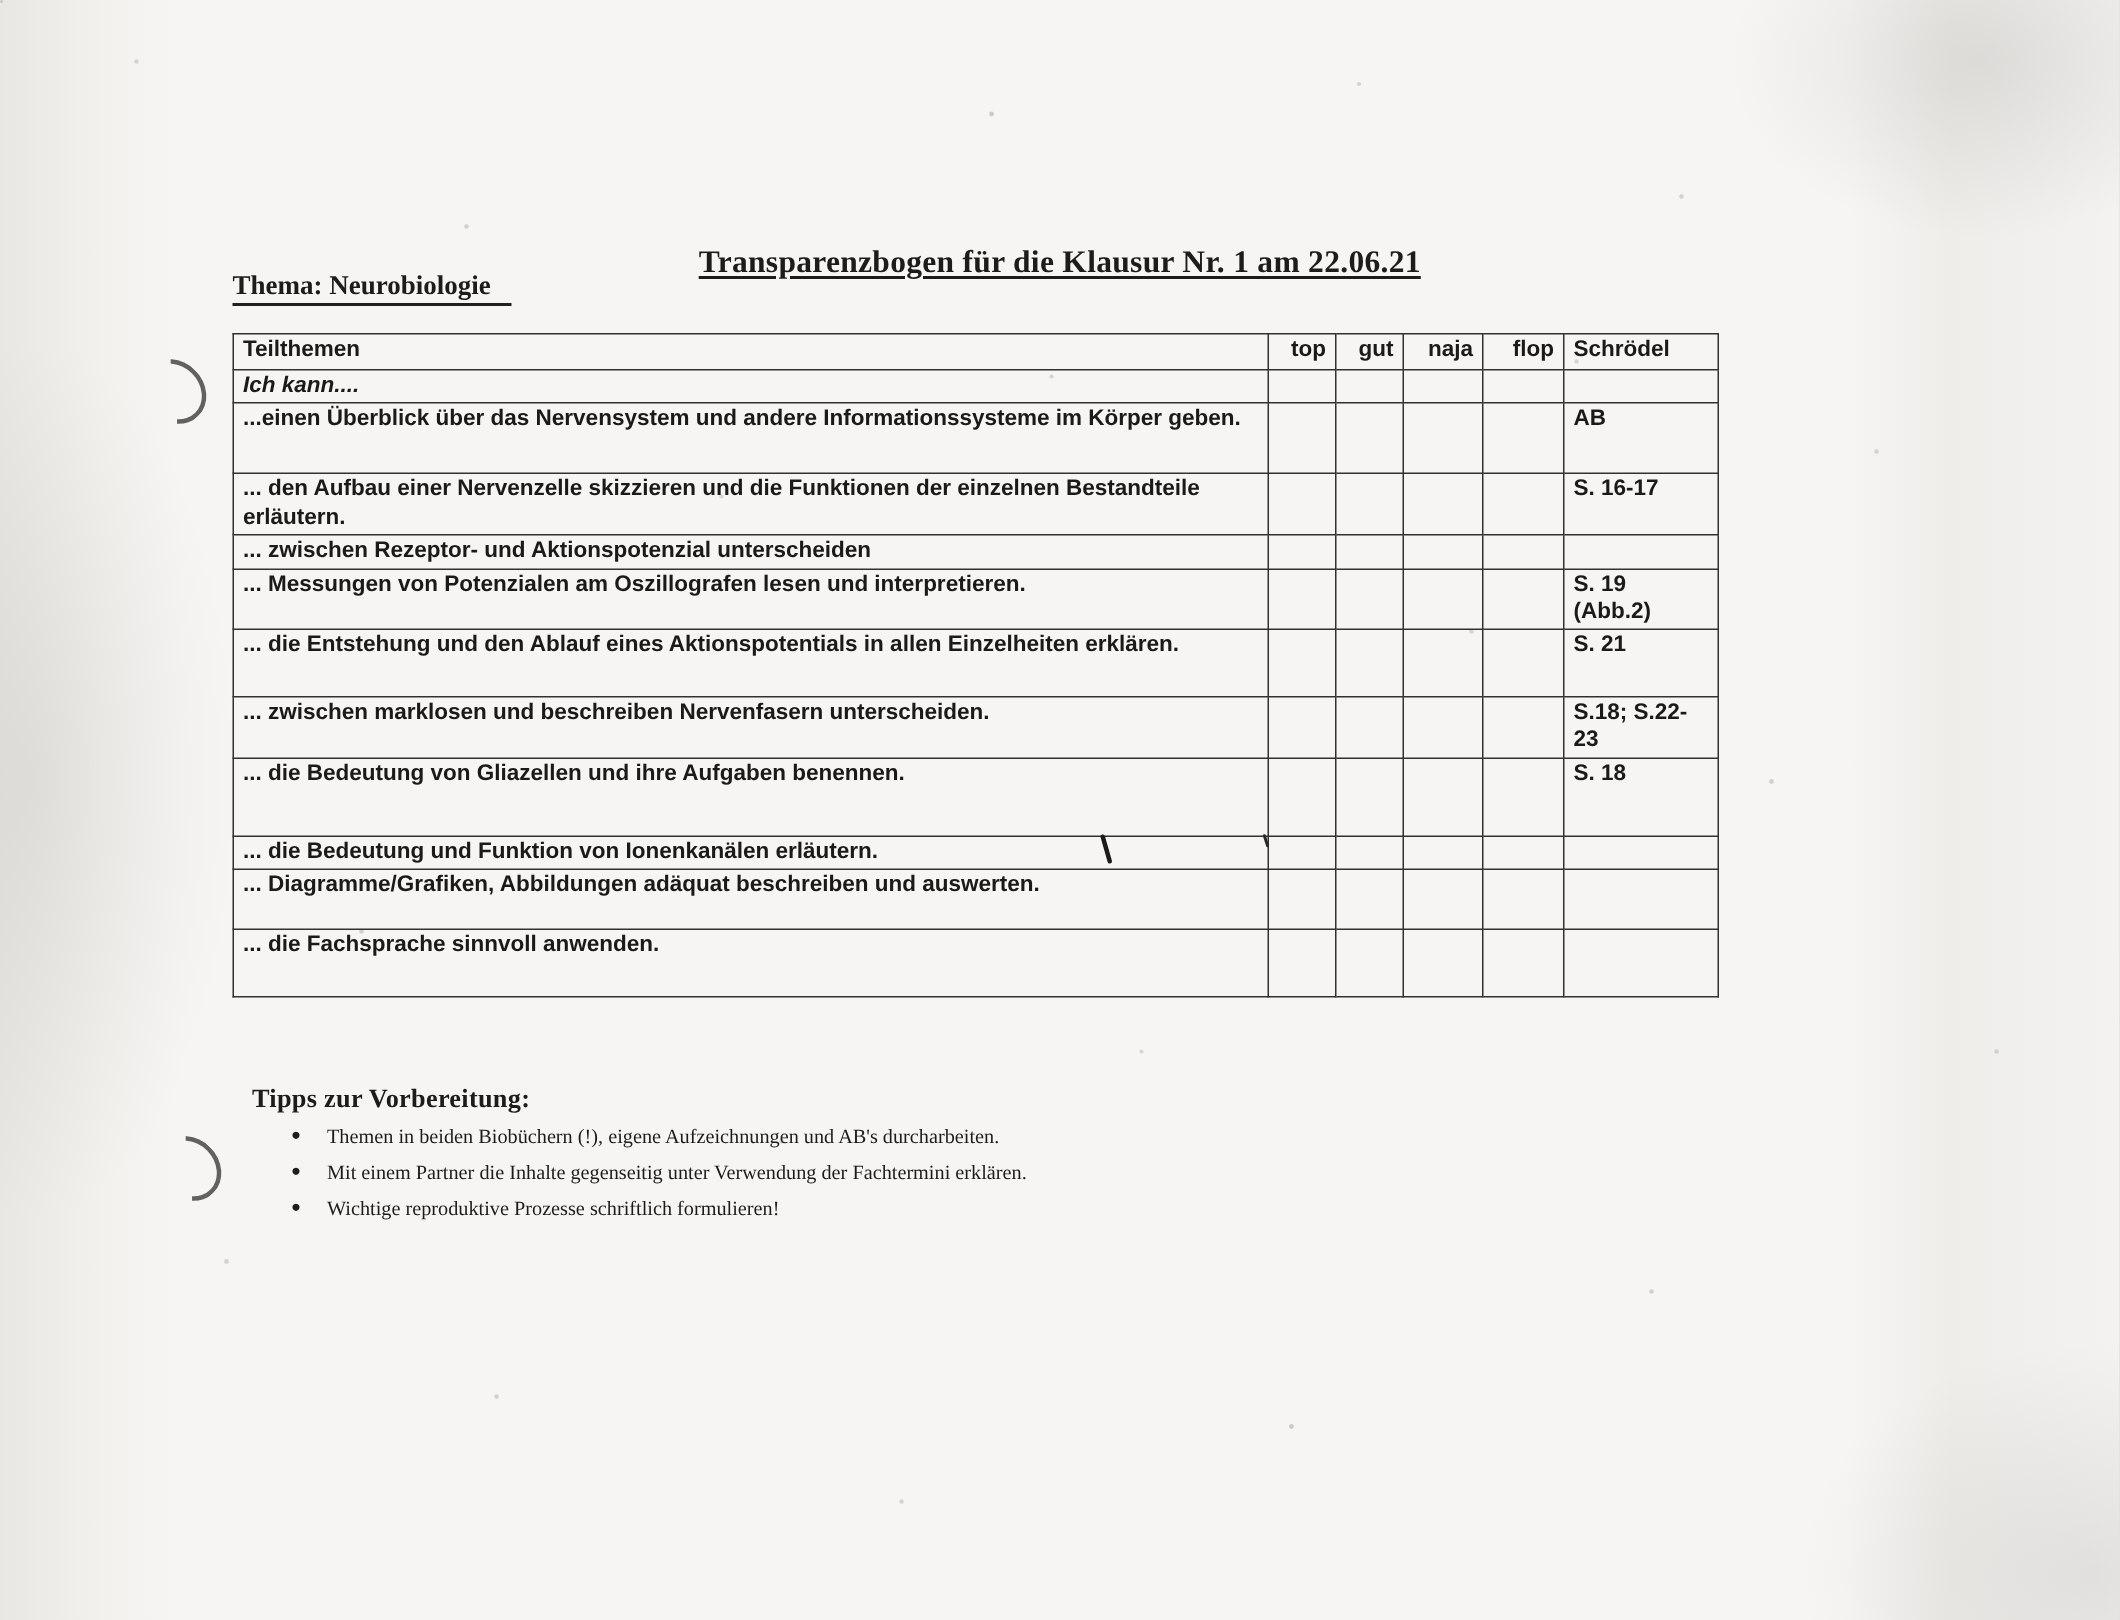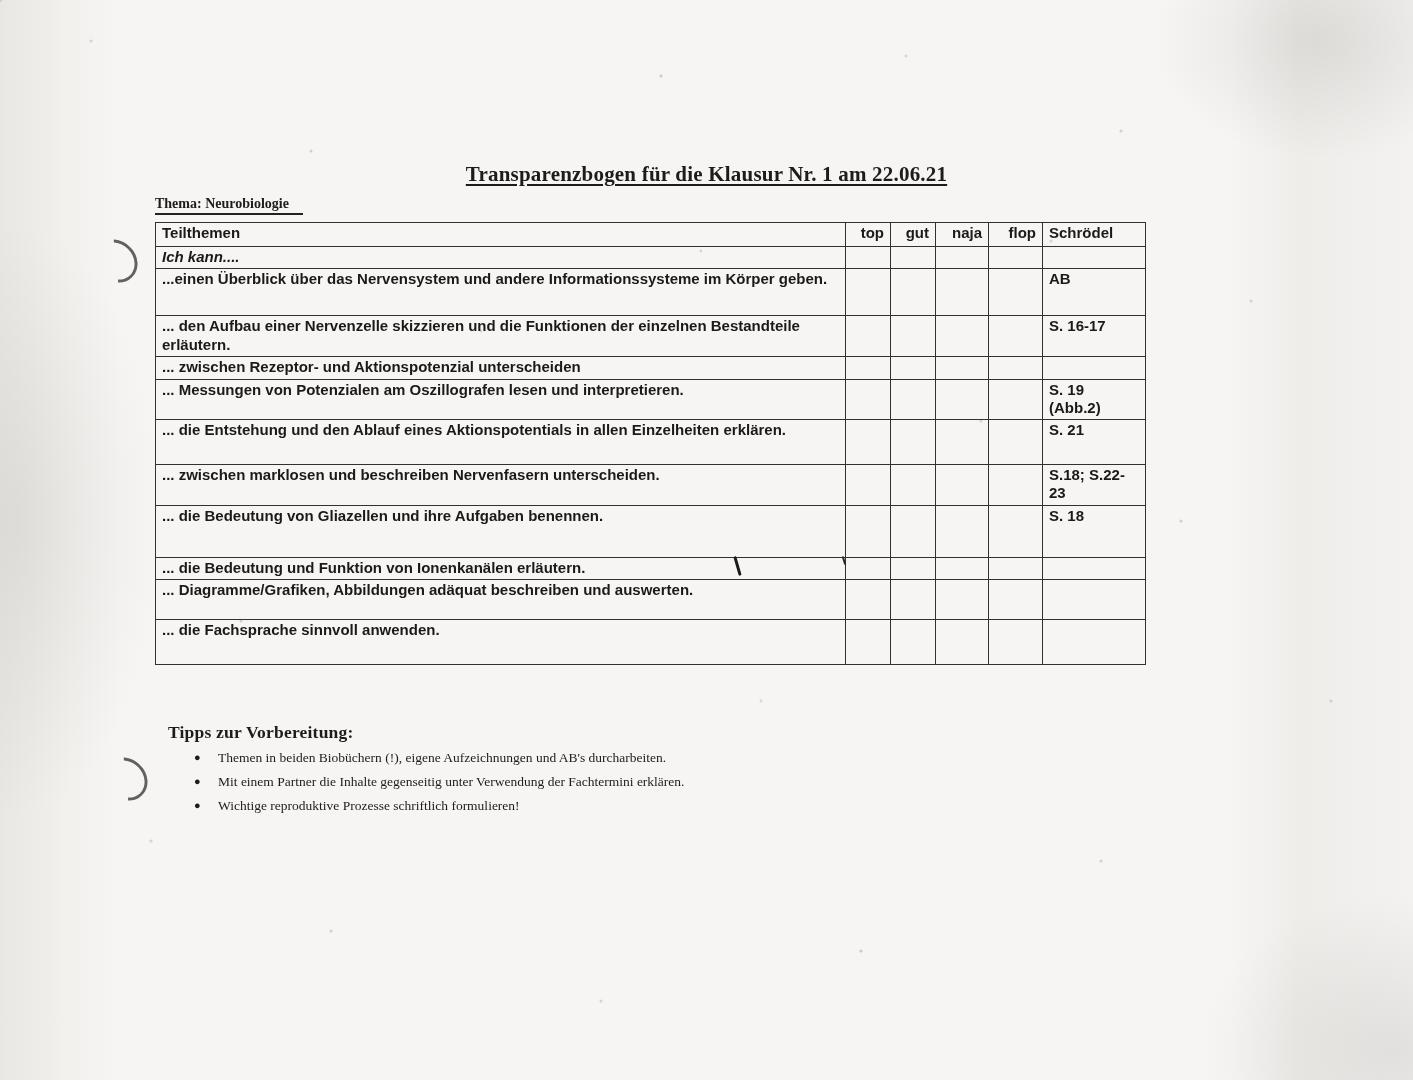--- a/index.html
+++ b/index.html
@@ -25,22 +25,22 @@
     520px 760px 0 .5px rgba(80,78,74,.2),760px 700px 0 .4px rgba(80,78,74,.18),
     980px 420px 0 .5px rgba(80,78,74,.2),700px 250px 0 .4px rgba(80,78,74,.2),
     480px 330px 0 .4px rgba(80,78,74,.18),1050px 240px 0 .5px rgba(80,78,74,.2);}
   .punch{position:absolute;width:34px;height:40px;border:3px solid #4a4844;border-radius:50%;
     border-left-color:transparent;border-top-color:transparent;transform:rotate(-45deg);opacity:.85;}
   .punch-1{left:96px;top:238px;}
   .punch-2{left:106px;top:756px;}
   .title{position:absolute;left:0;top:162px;width:1413px;text-align:center;
     font-family:"Liberation Serif",serif;font-weight:bold;font-size:21px;letter-spacing:.2px;
     text-decoration:underline;text-underline-offset:3px;}
-  .thema{position:absolute;left:155px;top:196px;
-    font-family:"Liberation Serif",serif;font-weight:bold;font-size:14px;
+  .thema{position:absolute;left:155px;top:180px;
+    font-family:"Liberation Serif",serif;font-weight:bold;font-size:18px;
     border-bottom:2px solid #22211f;padding-right:14px;padding-bottom:1px;}
   table.grid{position:absolute;left:155px;top:222px;width:990px;
     border-collapse:collapse;table-layout:fixed;}
   table.grid td{border:1.6px solid #33312d;padding:1px 6px 2px 6px;vertical-align:top;
     font-size:15px;font-weight:700;line-height:1.22;white-space:pre-line;color:#1b1a18;}
   td.c{text-align:right;padding:1px 2px;}
   td.ichkann{font-style:italic;}
   td.src{padding-left:5px;}
   .mark{position:absolute;left:736px;top:556px;width:3px;height:20px;background:#1c1b19;
     border-radius:2px;transform:rotate(-16deg);}

